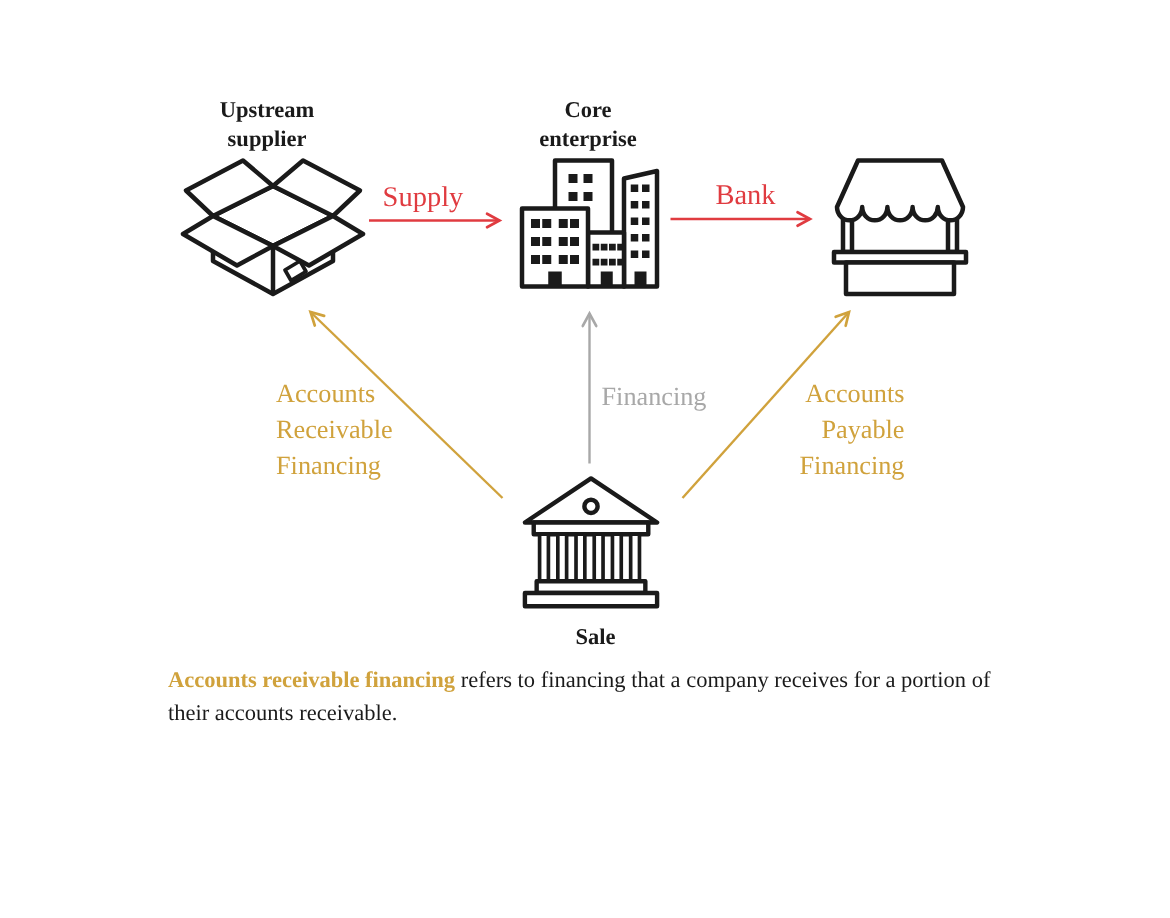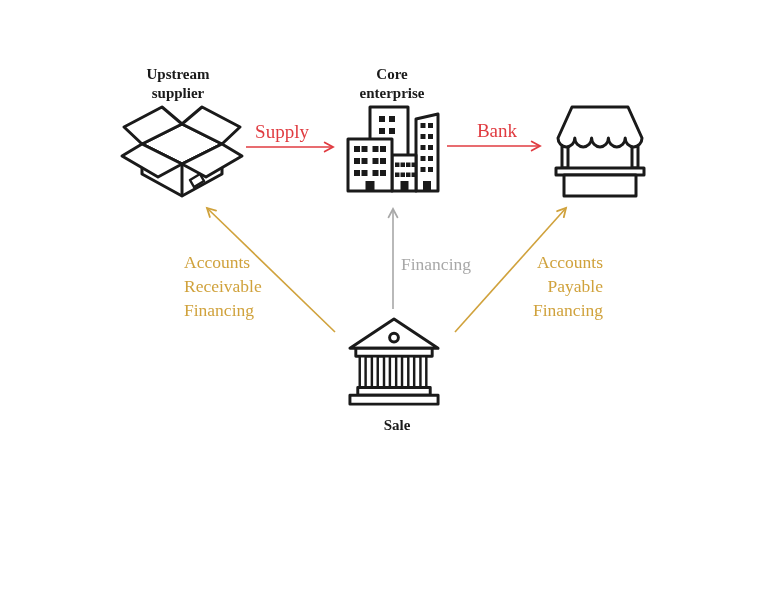--- a/index.html
+++ b/index.html
@@ -143,15 +143,16 @@
   <div class="abs flow-label red" style="left:497px; top:119px;">Bank</div>
   <div class="abs flow-label gray" style="left:401px; top:252px;">Financing</div>
   <div class="abs flow-label gold" style="left:184px; top:250px;">Accounts
 Receivable
 Financing</div>
   <div class="abs flow-label gold right-align" style="right:177px; top:250px;">Accounts
 Payable
 Financing</div>
 
   <div class="abs defs-block" style="left:112px; top:444px; width:578px;">
+    <p><span class="term">Accounts receivable financing</span><span> refers to financing that a company receives for a portion of their accounts receivable.</span></p>
   </div>
 
 </div>
 
 </body></html>

